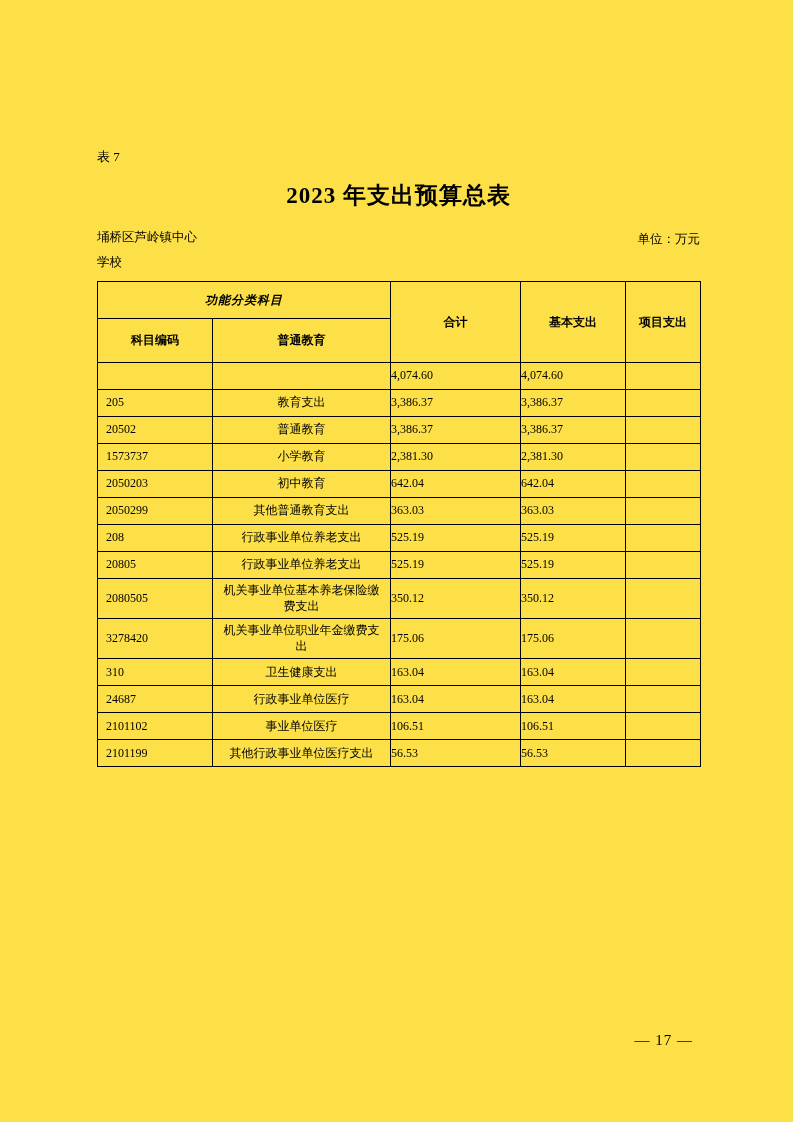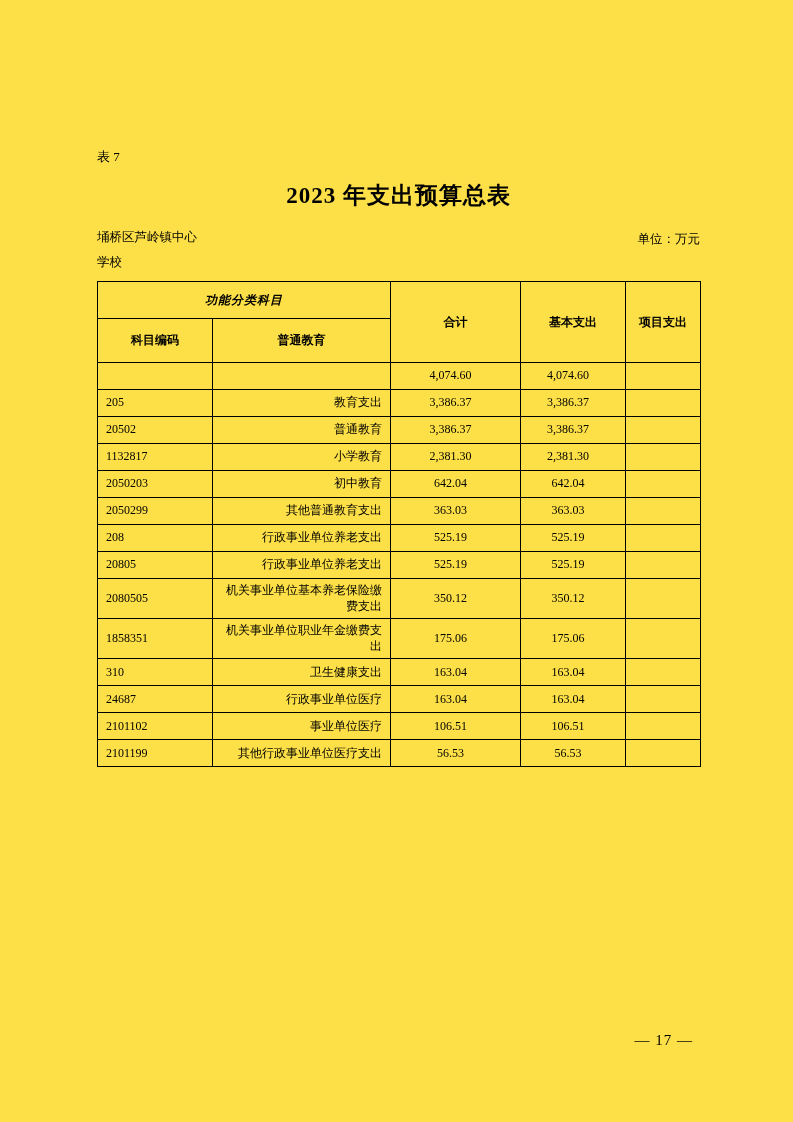--- a/index.html
+++ b/index.html
@@ -68,28 +68,28 @@
   }
   th.group-header { height: 37px; font-size: 13px; letter-spacing: 1px; font-style: italic; }
   tr.sub-header th { height: 44px; }
   table.budget td { height: 27px; line-height: 1.3; }
   td.cell-code {
     text-align: left;
     padding-left: 8px;
     padding-right: 4px;
   }
   td.cell-name {
-    text-align: right;
+    text-align: center;
     padding-left: 8px;
     padding-right: 8px;
     padding-top: 4px;
     padding-bottom: 4px;
   }
   td.cell-total, td.cell-basic {
-    text-align: center;
+    text-align: left;
     padding-right: 10px;
     margin-left: 40px;
   }
   td.cell-project { text-align: right; padding-right: 10px; }
   .page-number {
     position: absolute;
     top: 1032px;
     right: 100px;
     font-size: 15px;
     letter-spacing: 1px;
@@ -150,21 +150,21 @@
 
   <tr>
     <td class="cell-code">20502</td>
     <td class="cell-name">普通教育</td>
     <td class="cell-total">3,386.37</td>
     <td class="cell-basic">3,386.37</td>
     <td class="cell-project"></td>
   </tr>
 
   <tr>
-    <td class="cell-code">1132817</td>
+    <td class="cell-code">1573737</td>
     <td class="cell-name">小学教育</td>
     <td class="cell-total">2,381.30</td>
     <td class="cell-basic">2,381.30</td>
     <td class="cell-project"></td>
   </tr>
 
   <tr>
     <td class="cell-code">2050203</td>
     <td class="cell-name">初中教育</td>
     <td class="cell-total">642.04</td>
@@ -198,21 +198,21 @@
 
   <tr>
     <td class="cell-code">2080505</td>
     <td class="cell-name">机关事业单位基本养老保险缴费支出</td>
     <td class="cell-total">350.12</td>
     <td class="cell-basic">350.12</td>
     <td class="cell-project"></td>
   </tr>
 
   <tr>
-    <td class="cell-code">1858351</td>
+    <td class="cell-code">3278420</td>
     <td class="cell-name">机关事业单位职业年金缴费支出</td>
     <td class="cell-total">175.06</td>
     <td class="cell-basic">175.06</td>
     <td class="cell-project"></td>
   </tr>
 
   <tr>
     <td class="cell-code">310</td>
     <td class="cell-name">卫生健康支出</td>
     <td class="cell-total">163.04</td>

